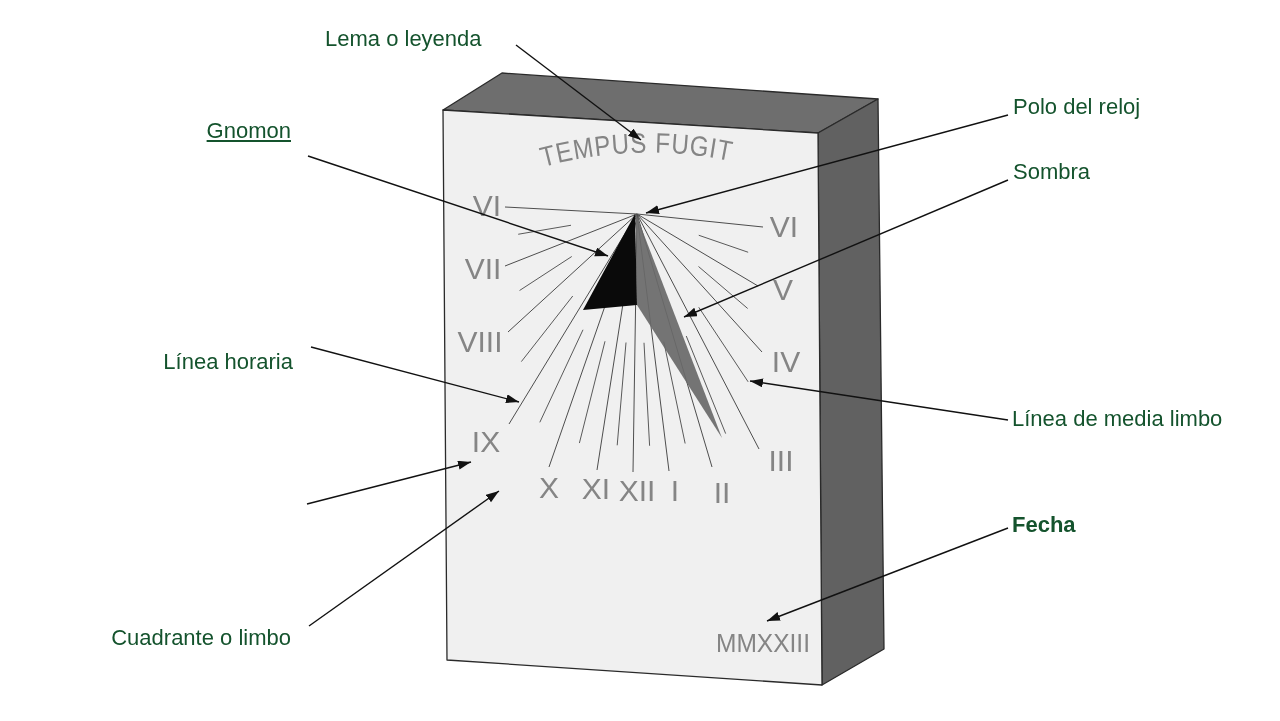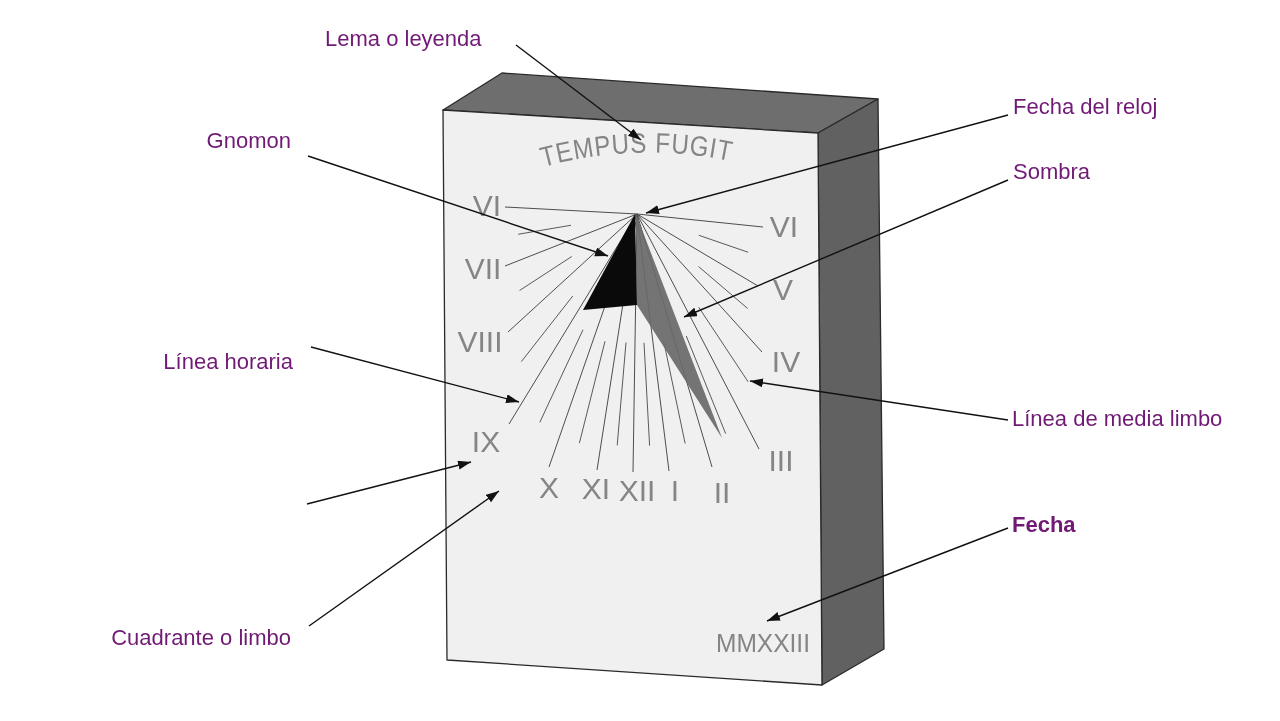--- a/index.html
+++ b/index.html
@@ -8,21 +8,21 @@
     width:1280px;height:721px;
     background:#ffffff;
     overflow:hidden;
     font-family:"Liberation Sans", sans-serif;
   }
   #diagram-svg{position:absolute;left:0;top:0;}
   .label{
     position:absolute;
     font-family:"Liberation Sans", sans-serif;
     font-size:22px;
-    color:#701a75;
+    color:#14532d;
     white-space:nowrap;
     line-height:1.1;
   }
 </style>
 </head>
 <body>
 
 <div id="stage">
   <svg id="diagram-svg" width="1280" height="721" viewBox="0 0 1280 721">
       <defs>
@@ -81,20 +81,20 @@
       <line x1="311" y1="347" x2="519" y2="402" stroke="#111111" stroke-width="1.4" marker-end="url(#arrowhead)"></line>
       <line x1="307" y1="504" x2="471" y2="462" stroke="#111111" stroke-width="1.4" marker-end="url(#arrowhead)"></line>
       <line x1="309" y1="626" x2="499" y2="491" stroke="#111111" stroke-width="1.4" marker-end="url(#arrowhead)"></line>
       <line x1="1008" y1="115" x2="646" y2="213" stroke="#111111" stroke-width="1.4" marker-end="url(#arrowhead)"></line>
       <line x1="1008" y1="180" x2="684" y2="317" stroke="#111111" stroke-width="1.4" marker-end="url(#arrowhead)"></line>
       <line x1="1008" y1="420" x2="750" y2="381" stroke="#111111" stroke-width="1.4" marker-end="url(#arrowhead)"></line>
       <line x1="1008" y1="528" x2="767" y2="621" stroke="#111111" stroke-width="1.4" marker-end="url(#arrowhead)"></line>
     </svg>
 
   <div class="label" style="top: 27px; left: 325px;">Lema o leyenda</div>
-  <div class="label" style="top: 129px; right: 989px;">Gnomon</div>
+  <div class="label" style="top: 119px; right: 989px; text-decoration: underline;">Gnomon</div>
   <div class="label" style="top: 326px; right: 987px; margin-top: 24px;">Línea horaria</div>
   <div class="label" style="top: 626px; right: 989px; text-align: right;">Cuadrante o limbo</div>
-  <div class="label" style="top: 95px; left: 1013px;">Fecha del reloj</div>
+  <div class="label" style="top: 95px; left: 1013px;">Polo del reloj</div>
   <div class="label" style="top: 160px; left: 1013px;">Sombra</div>
   <div class="label" style="top: 407px; left: 1012px;">Línea de media limbo</div>
   <div class="label" style="top: 513px; left: 1012px; font-weight: bold;">Fecha</div>
 </div>
 
 </body></html>

